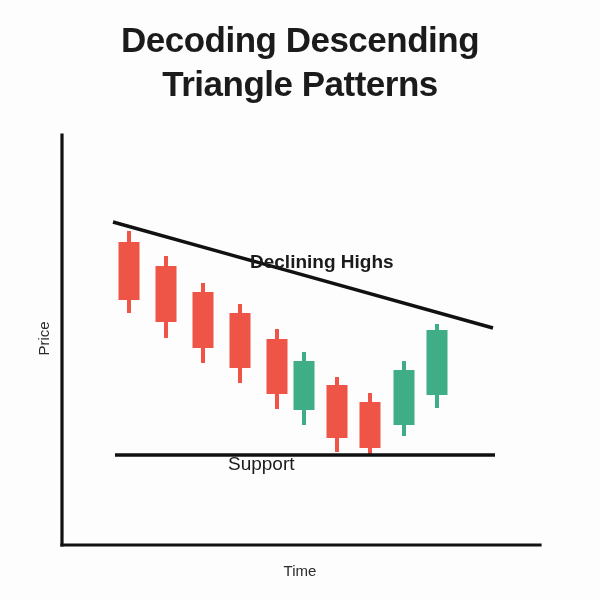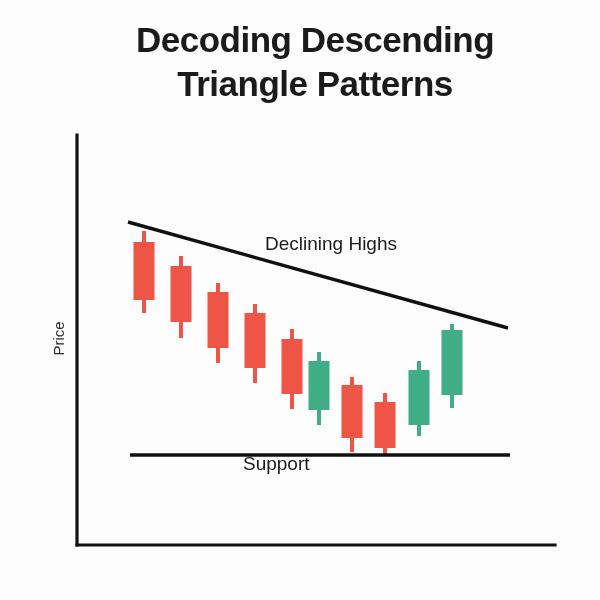--- a/index.html
+++ b/index.html
@@ -11,21 +11,20 @@
     height: 600px;
     background: #fdfdfd;
     font-family: "Liberation Sans", sans-serif;
     overflow: hidden;
   }
   #stage {
     position: relative;
     width: 544px;
     height: 600px;
     background: #fdfdfd;
-    margin-left: 15px;
   }
   #title {
     position: absolute;
     left: 0;
     top: 18px;
     width: 600px;
     text-align: center;
     font-size: 35px;
     line-height: 44px;
     font-weight: 700;
@@ -60,21 +59,22 @@
   }
   .annot {
     position: absolute;
     color: #1b1b1b;
     font-size: 19px;
     font-weight: 400;
     white-space: nowrap;
   }
   #annot-declining {
     left: 250px;
-    top: 233px;
+    top: 251px;
+    font-weight: bold;
   }
   #annot-support {
     left: 228px;
     top: 453px;
   }
 </style>
 </head>
 <body>
 
 <div id="stage">
@@ -111,17 +111,18 @@
         <rect x="426.5" y="330" width="21" height="65" fill="#3fae87"></rect>
       </g>
 
     <g id="lines-group">
         <line x1="113" y1="222" x2="493" y2="328" stroke="#111111" stroke-width="3.4" stroke-linecap="butt"></line>
         <line x1="115" y1="455" x2="495" y2="455" stroke="#111111" stroke-width="3.4" stroke-linecap="butt"></line>
       </g>
   </svg>
 
   <div class="axis-label" id="ylabel">Price</div>
+  <div class="axis-label" id="xlabel">Time</div>
 
   <div class="annot" id="annot-declining">Declining Highs</div>
   <div class="annot" id="annot-support">Support</div>
 
 </div>
 
 </body></html>

